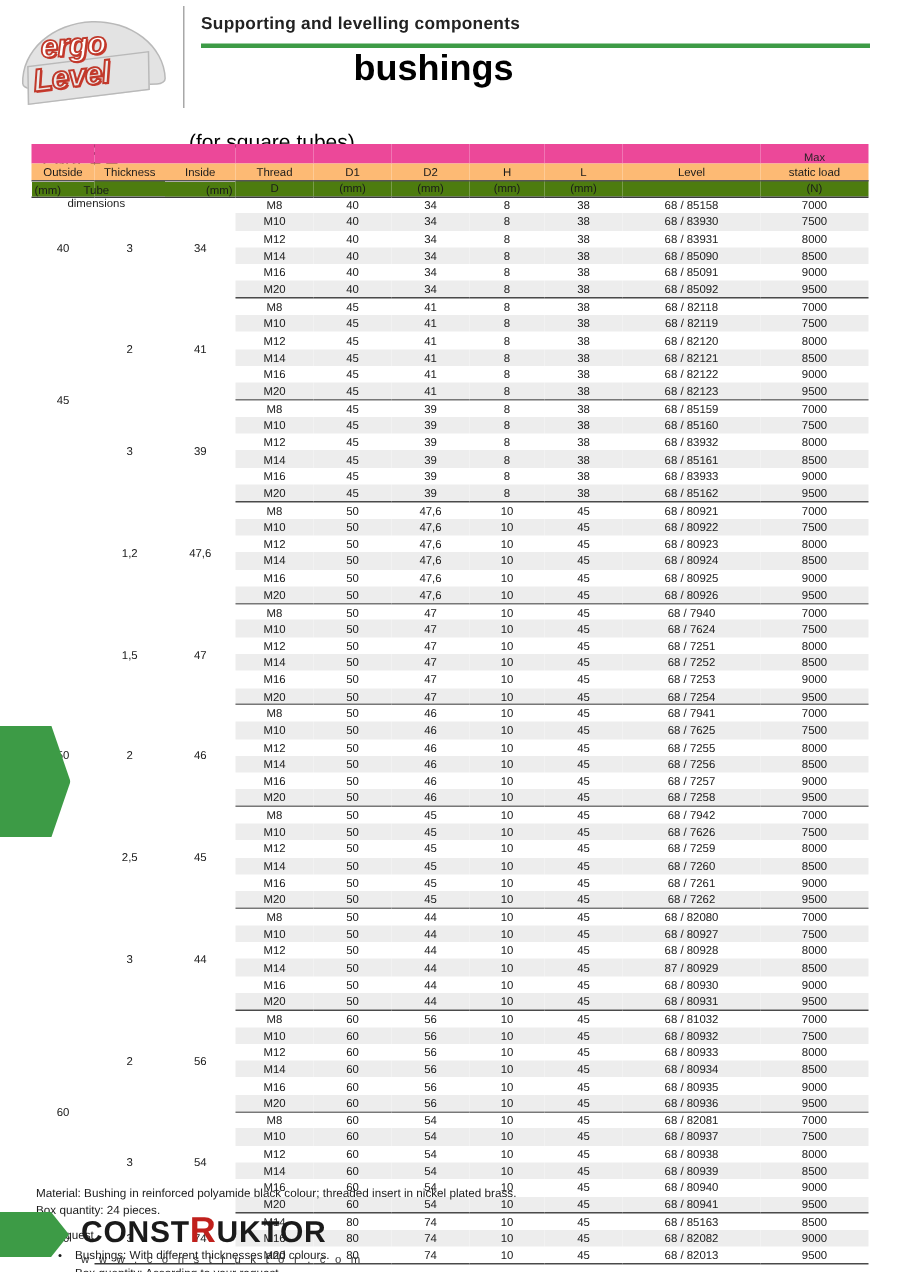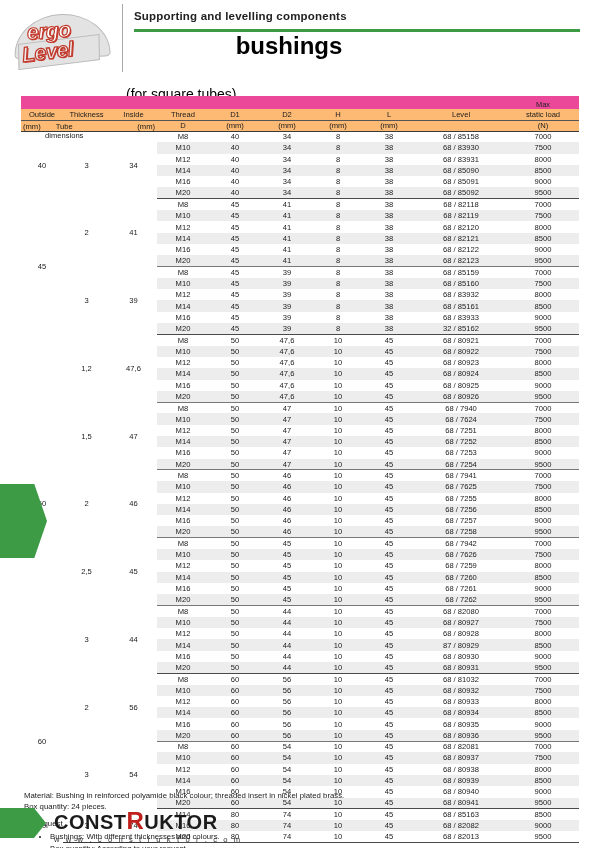--- a/index.html
+++ b/index.html
@@ -76,21 +76,21 @@
   }
 
   
   .table-wrap { position:absolute; left:21px; top:96px; width:558px; }
   table.spec { border-collapse:collapse; width:558px; font-size:7.6px; }
   table.spec td, table.spec th { padding:0; text-align:center; vertical-align:middle; font-weight:normal; }
 
   .hdr-top td { background:#ec4899; height:13px; font-size:7.6px; color:#222; }
   .hdr-top td.maxload { font-size:7.4px; line-height:1.1; padding-bottom:0; vertical-align:bottom; }
   .hdr-r1 td { height:11px; background:#fdba74; border-bottom:1px solid #555; }
-  .hdr-r2 td { height:11px; background:#fdba74; border-bottom:1.6px solid #3a3a3a; }
+  .hdr-r2 td { height:11px; background:#4d7c0f; border-bottom:1.6px solid #3a3a3a; }
 
   .ovl { position:relative; }
   .ovl .a { position:absolute; left:2px; top:1px; }
   .ovl .b { position:absolute; left:24px; top:1px; }
   .ovl .c { position:absolute; right:2px; top:1px; }
 
   tr.data td { height:11.3px; }
   tr.alt td { background:#ededed; }
   tr.data td.tube { background:#ffffff; }
   td.sep-b { border-bottom:1.3px solid #4a4a4a; }
@@ -365,21 +365,21 @@
           <td class="w-l">38</td>
           <td class="w-code">68 / 83933</td>
           <td class="w-max">9000</td>
         </tr>
         <tr class="data alt">
           <td class="w-thr sep-b">M20</td>
           <td class="w-d1 sep-b">45</td>
           <td class="w-d2 sep-b">39</td>
           <td class="w-h sep-b">8</td>
           <td class="w-l sep-b">38</td>
-          <td class="w-code sep-b">32 / 85162</td>
+          <td class="w-code sep-b">68 / 85162</td>
           <td class="w-max sep-b">9500</td>
         </tr>
         <tr class="data">
           <td class="w-out tube" rowspan="30">50</td>
           <td class="w-thk tube" rowspan="6">1,2</td>
           <td class="w-ins tube" rowspan="6">47,6</td>
           <td class="w-thr">M8</td>
           <td class="w-d1">50</td>
           <td class="w-d2">47,6</td>
           <td class="w-h">10</td>

